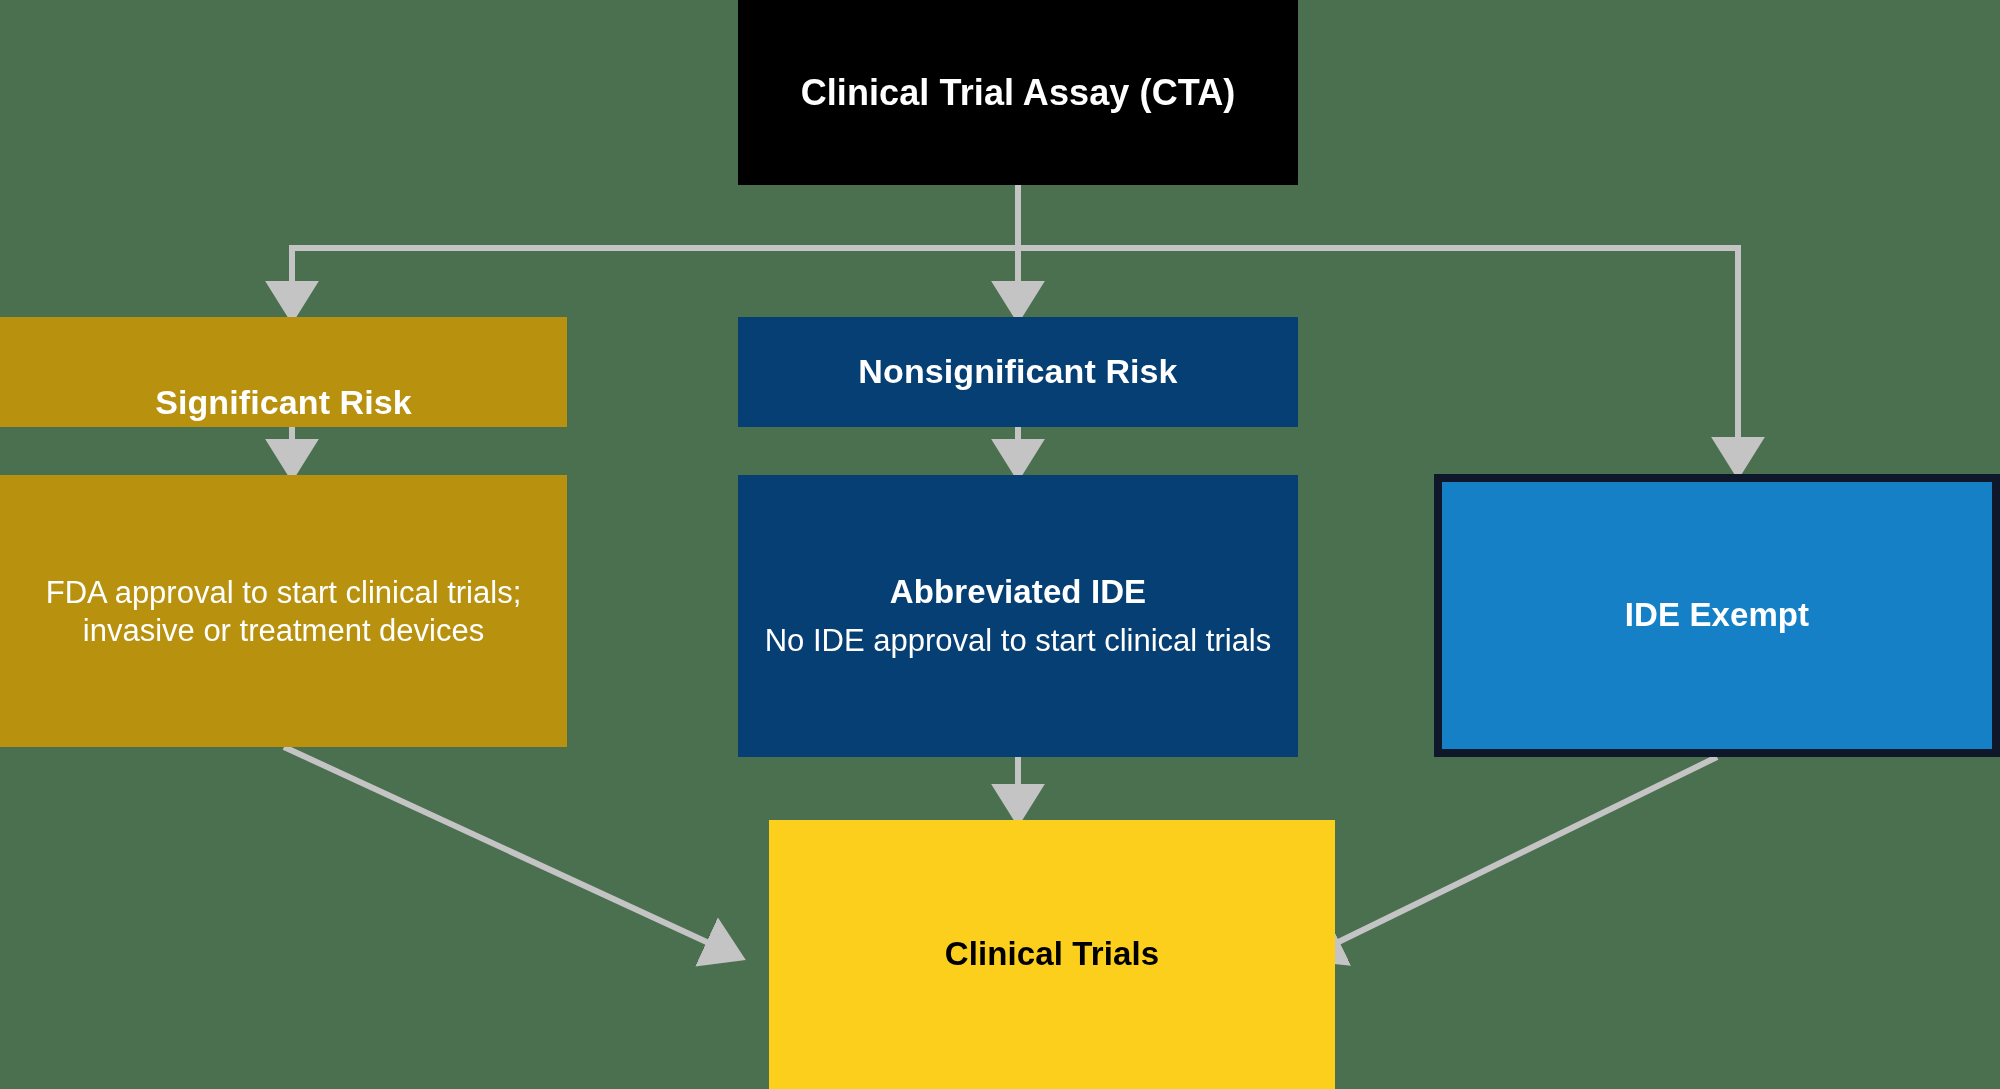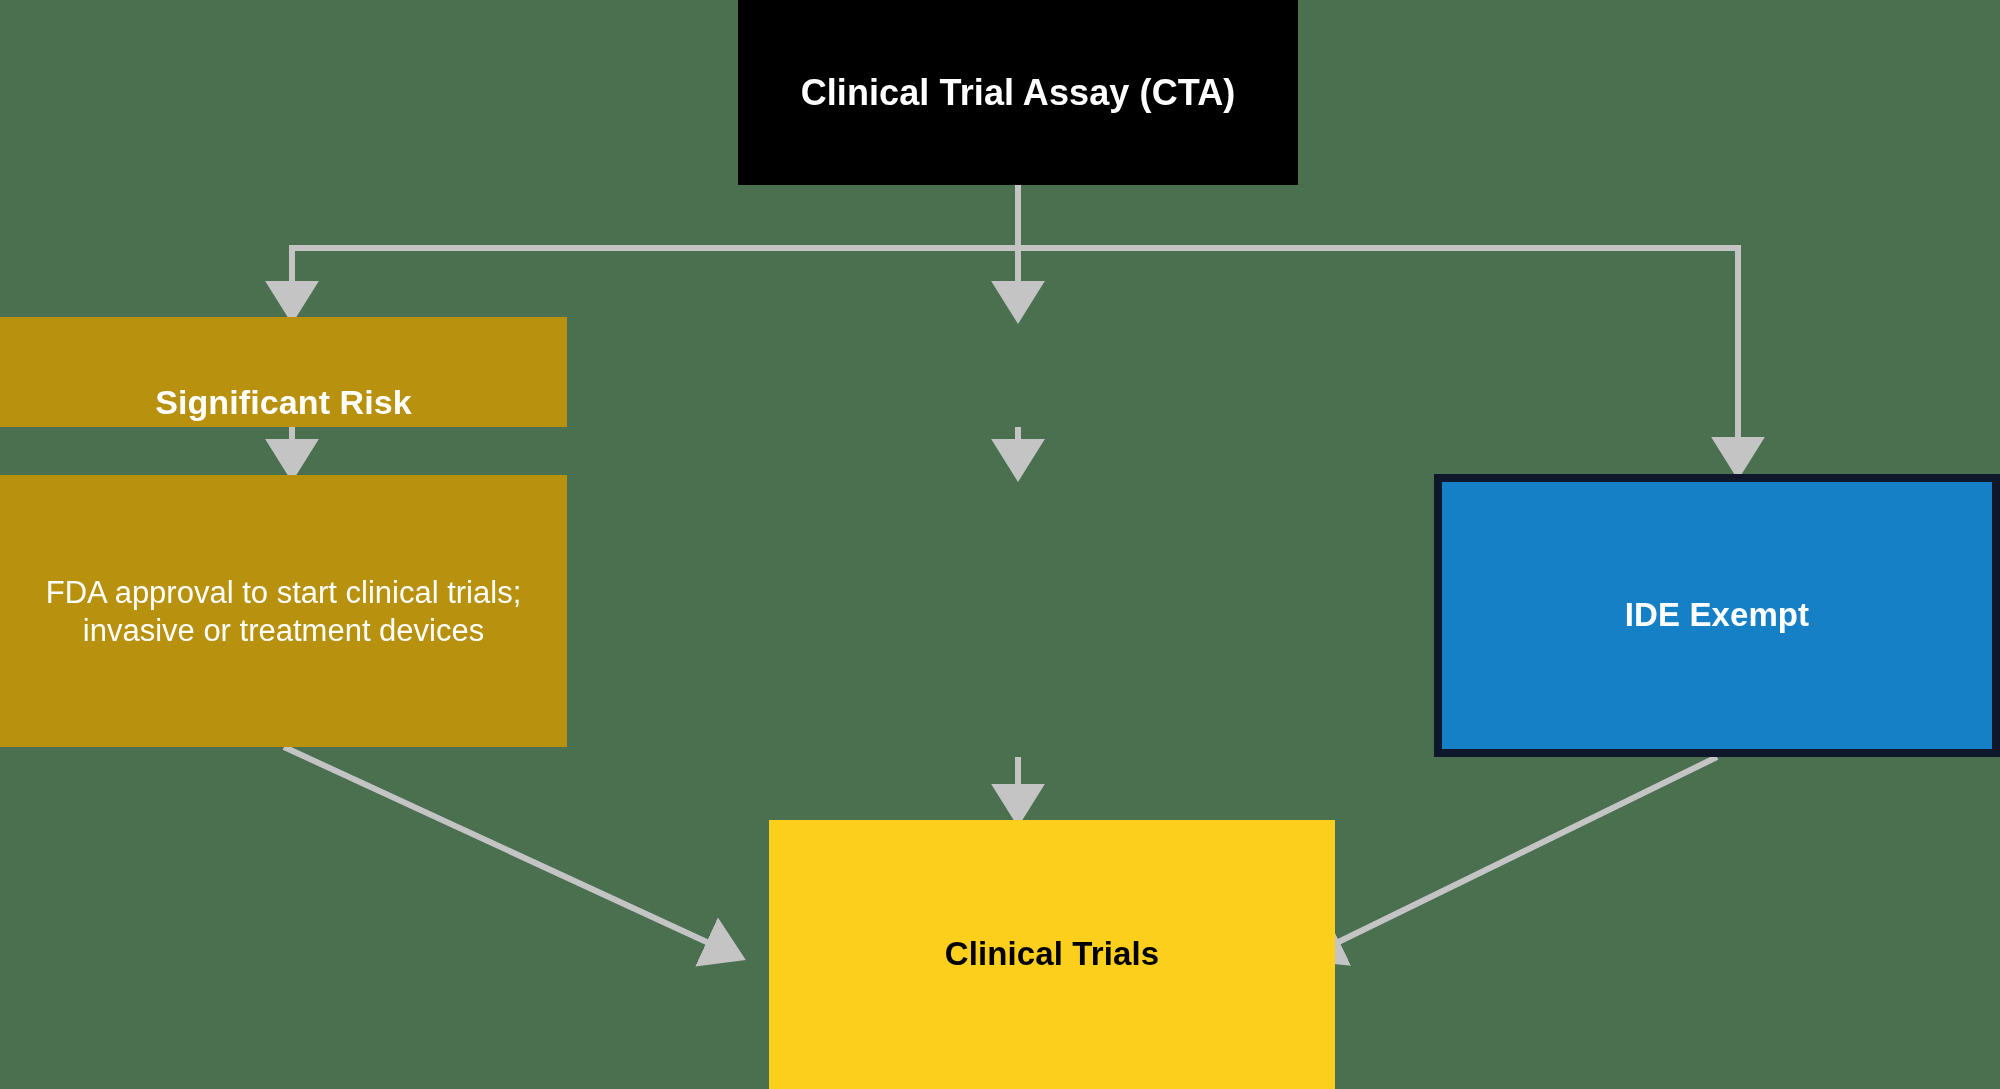--- a/index.html
+++ b/index.html
@@ -134,25 +134,32 @@
   </svg>
 
   <div class="node" id="node-cta">
     <span class="title">Clinical Trial Assay (CTA)</span>
   </div>
 
   <div class="node" id="node-sr">
     <span class="title">Significant Risk</span>
   </div>
 
+  <div class="node" id="node-nsr">
+    <span class="title">Nonsignificant Risk</span>
+  </div>
 
   <div class="node" id="node-ide">
     <span class="body">FDA approval to start clinical trials; invasive or treatment devices</span>
   </div>
 
+  <div class="node" id="node-aide">
+    <span class="title">Abbreviated IDE</span>
+    <span class="body">No IDE approval to start clinical trials</span>
+  </div>
 
   <div class="node" id="node-exempt">
     <span class="title">IDE Exempt</span>
   </div>
 
   <div class="node" id="node-ct">
     <span class="title">Clinical Trials</span>
   </div>
 
 </div>

